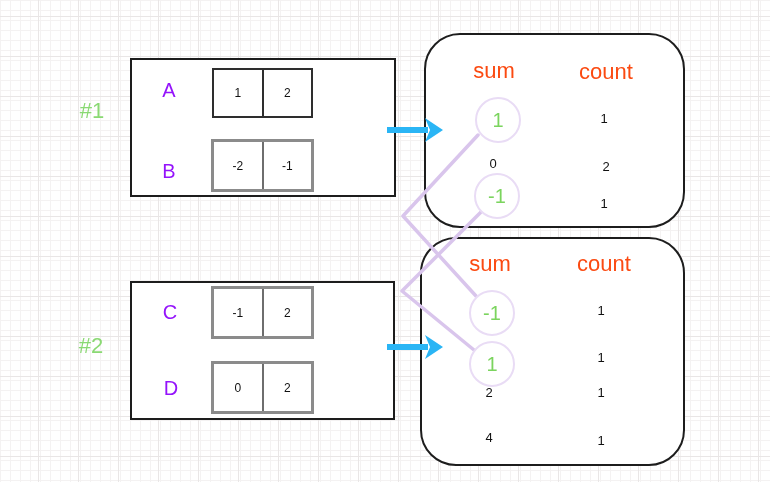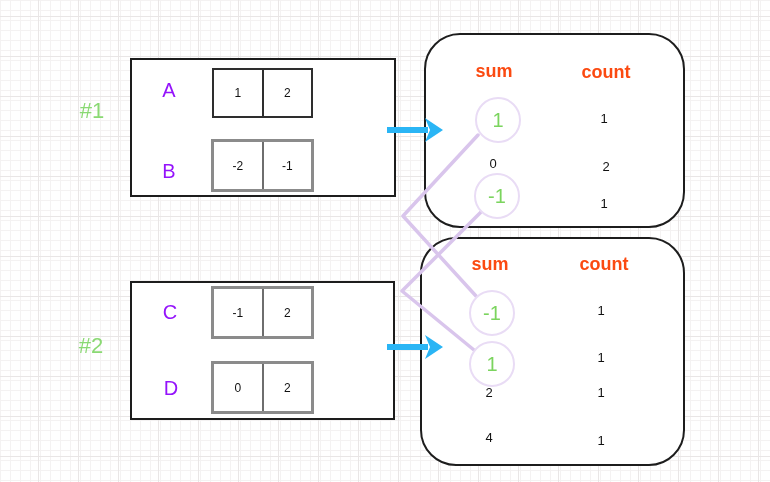--- a/index.html
+++ b/index.html
@@ -26,21 +26,21 @@
   .cellpair.dark { border:2px solid #2e2e2e; }
   .cellpair.gray { border:3px solid #8b8b8b; }
   .cell { flex:1; display:flex; align-items:center; justify-content:center;
           font-size:12px; color:#111; }
   .cellpair.dark .cell + .cell { border-left:2px solid #2e2e2e; }
   .cellpair.gray .cell + .cell { border-left:2px solid #6e6e6e; }
 
   
   .result-box { position:absolute; background:#fff; border:2px solid #1d1d1d;
                 border-radius:36px; z-index:1; }
-  .col-header { color:#fb4a11; font-size:18px; font-weight:700; z-index:2; }
+  .col-header { color:#fb4a11; font-size:22px; font-weight:400; z-index:2; }
   .plain-val { color:#111; font-size:13px; z-index:2; }
 
   .sum-circle { position:absolute; width:46px; height:46px; border-radius:50%;
                 border:2px solid #e9dcf5; background:#fff; box-sizing:border-box;
                 display:flex; align-items:center; justify-content:center;
                 color:#7bd45e; font-size:20px; font-weight:500; z-index:4; }
 
   #overlay { position:absolute; left:0; top:0; z-index:3; pointer-events:none; }
 </style>
 </head>

